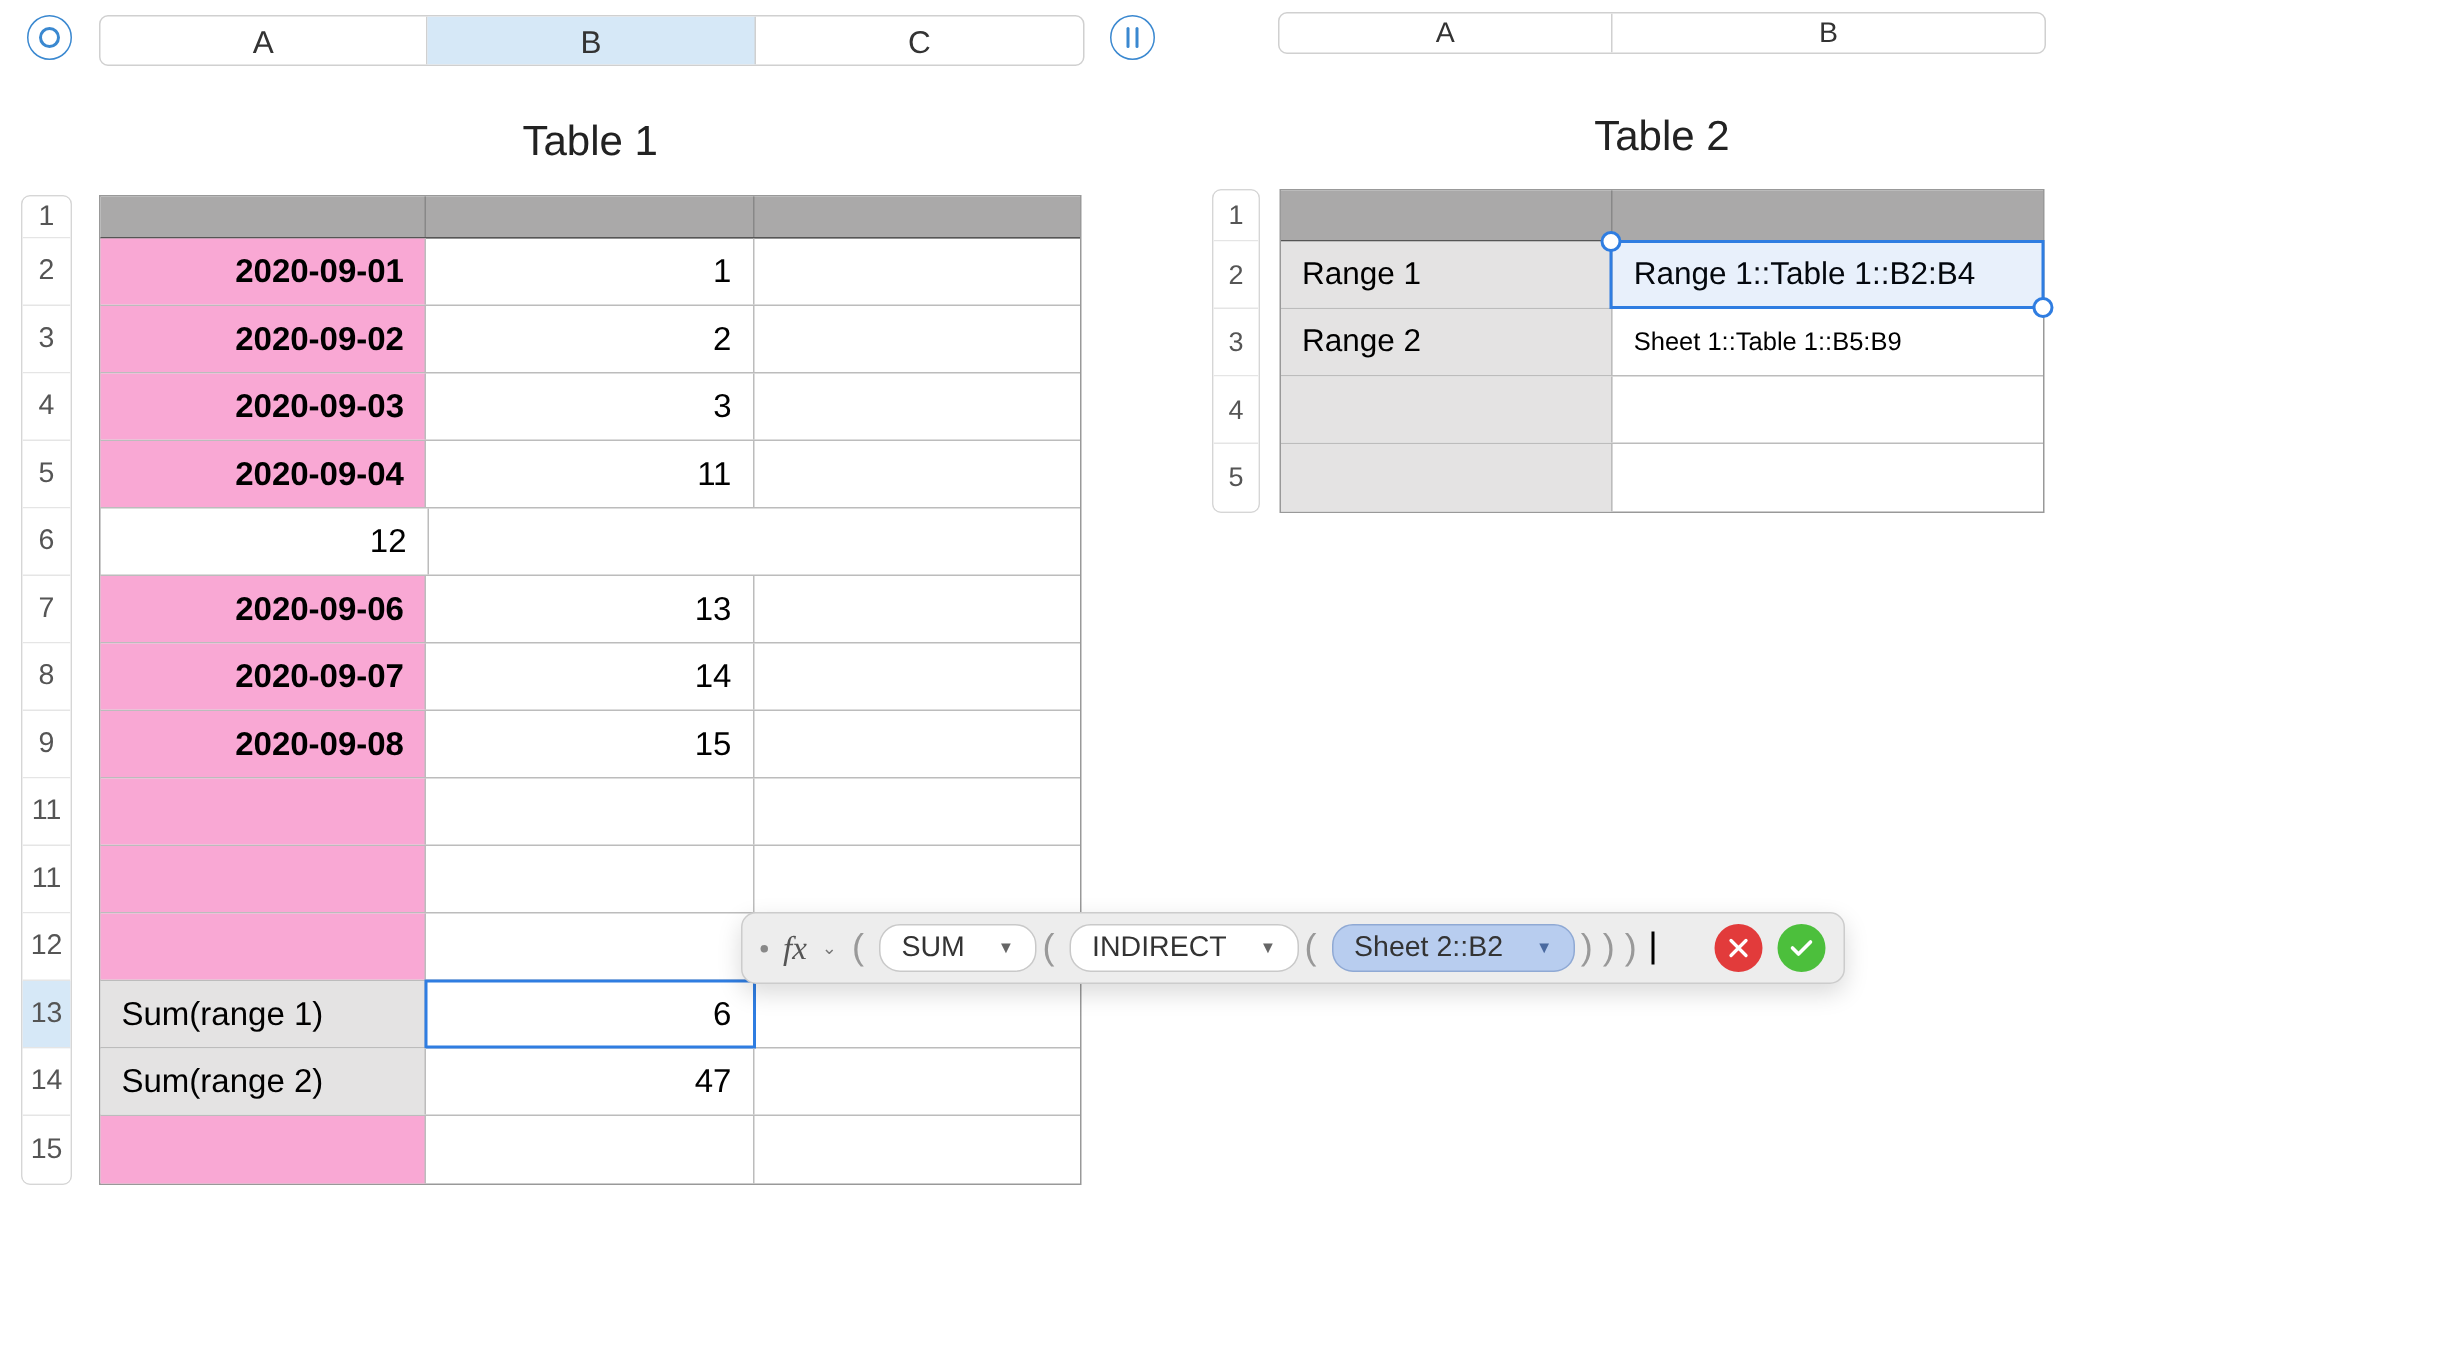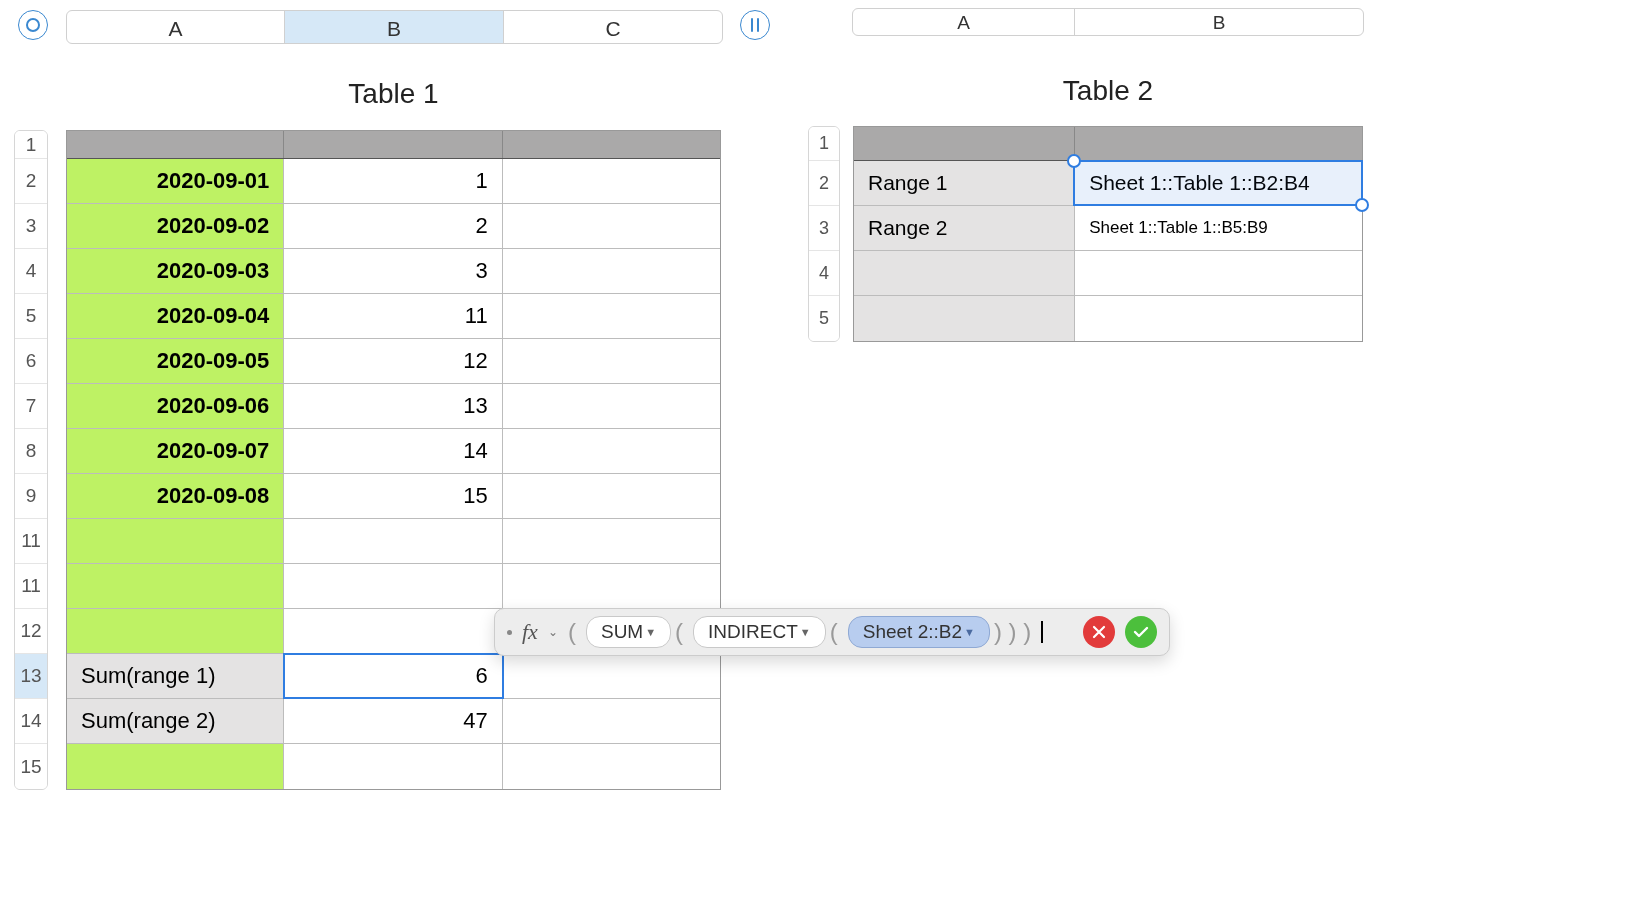--- a/index.html
+++ b/index.html
@@ -16,31 +16,31 @@
 .row-labels-box { border: 1px solid #d6d6d6; border-radius: 6px; overflow: hidden; }
 .row-label { height: 45px; display: flex; align-items: center; justify-content: center; font-size: 19px; color: #555; border-bottom: 1px solid #e5e5e5; background: #fff; }
 .row-label:last-child { border-bottom: none; }
 .row-label.selected { background: #d6e8f7; }
 .grid { border: 1px solid #999; border-left: 1px solid #999; }
 .grid-row { display: flex; height: 45px; border-bottom: 1px solid #bcbcbc; }
 .grid-row:last-child { border-bottom: none; }
 .grid-row.head { background: #aaa9a9; border-bottom: 1px solid #555; height: 28px; }
 .cell { border-right: 1px solid #bcbcbc; padding: 0 14px; display: flex; align-items: center; font-size: 22px; color: #000; }
 .cell:last-child { border-right: none; }
-.cell.rh { background: #bef264; font-weight: 700; justify-content: flex-end; text-align: center; }
+.cell.rh { background: #f9a8d4; font-weight: 700; justify-content: flex-end; text-align: center; }
 .cell.rh-left { background: #e4e3e3; font-weight: 400; justify-content: flex-start; }
 .cell.num { justify-content: flex-end; }
 .cell.sel-border { outline: 2px solid #2f7de1; outline-offset: -1px; }
 .selection-box { position: absolute; border: 2px solid #2f7de1; background: rgba(47,125,225,0.06); pointer-events: none; }
 .sel-handle { width: 14px; height: 14px; background: #fff; border: 2px solid #2f7de1; border-radius: 50%; position: absolute; }
 .formula-bar { position: absolute; display: flex; align-items: center; background: #ededed; border: 1.5px solid #ccc; border-radius: 10px; padding: 7px 12px; gap: 10px; box-shadow: 0 6px 16px rgba(0,0,0,0.15); }
 .fx-dot { width: 5px; height: 5px; border-radius: 50%; background: #888; }
 .fx-label { font-family: Georgia, serif; font-style: italic; font-size: 22px; color: #555; }
 .fx-chev { font-size: 12px; color: #777; }
-.pill { background: #fff; border: 1.5px solid #c9c9c9; border-radius: 14px; padding: 4px 14px; font-size: 19px; color: #333; display: flex; align-items: center; gap: 2px; }
+.pill { background: #fff; border: 1.5px solid #c9c9c9; border-radius: 14px; padding: 4px 14px; font-size: 19px; color: #333; display: flex; align-items: center; gap: 22px; }
 .pill.ref { background: #b8cdef; border-color: #8fa9d4; }
 .tri { font-size: 11px; color: #666; }
 .paren { font-size: 24px; color: #999; font-weight: 300; }
 .cursor-line { width: 1.5px; height: 22px; background: #000; }
 .action-btn { width: 32px; height: 32px; border-radius: 50%; display: flex; align-items: center; justify-content: center; font-size: 18px; color: #fff; }
 .ab-red { background: #e23b3b; }
 .ab-green { background: #4cbf3c; }
 </style>
 </head>
 <body>
@@ -106,21 +106,20 @@
       <div class="cell rh" style="width: 218px; padding-left: 16px;">2020-09-03</div>
       <div class="cell num" style="width: 219px;">3</div>
       <div class="cell" style="width: 218px;"></div>
     </div>
     <div class="grid-row">
       <div class="cell rh" style="width: 218px;">2020-09-04</div>
       <div class="cell num" style="width: 219px;">11</div>
       <div class="cell" style="width: 218px;"></div>
     </div>
     <div class="grid-row">
-      <div class="cell rh" style="width: 218px;">2020-09-05</div>
       <div class="cell num" style="width: 219px;">12</div>
       <div class="cell" style="width: 218px;"></div>
     </div>
     <div class="grid-row">
       <div class="cell rh" style="width: 218px;">2020-09-06</div>
       <div class="cell num" style="width: 219px;">13</div>
       <div class="cell" style="width: 218px;"></div>
     </div>
     <div class="grid-row">
       <div class="cell rh" style="width: 218px;">2020-09-07</div>
@@ -183,21 +182,21 @@
     </div>
 </div>
 
 <div style="position:absolute; left:853px; top:126px; width:510px;" class="grid" id="t2-grid">
     <div class="grid-row head" style="height: 34px;">
       <div class="cell" style="width: 222px; border-right-color: rgb(136, 136, 136);"></div>
       <div class="cell" style="width: 288px; border-right-color: rgb(136, 136, 136);"></div>
     </div>
     <div class="grid-row">
       <div class="cell rh-left" style="width: 222px; font-size: 21px;">Range 1</div>
-      <div class="cell" style="width: 288px; font-size: 21px; background: rgba(47, 125, 225, 0.05);">Sheet 1::Table 1::B2:B4</div>
+      <div class="cell" style="width: 288px; font-size: 21px; background: rgba(47, 125, 225, 0.05);">Range 1::Table 1::B2:B4</div>
     </div>
     <div class="grid-row">
       <div class="cell rh-left" style="width: 222px; font-size: 21px;">Range 2</div>
       <div class="cell" style="width: 288px; font-size: 17px;">Sheet 1::Table 1::B5:B9</div>
     </div>
     <div class="grid-row">
       <div class="cell rh-left" style="width: 222px; font-size: 21px;"></div>
       <div class="cell" style="width: 288px; font-size: 21px;"></div>
     </div>
     <div class="grid-row">

